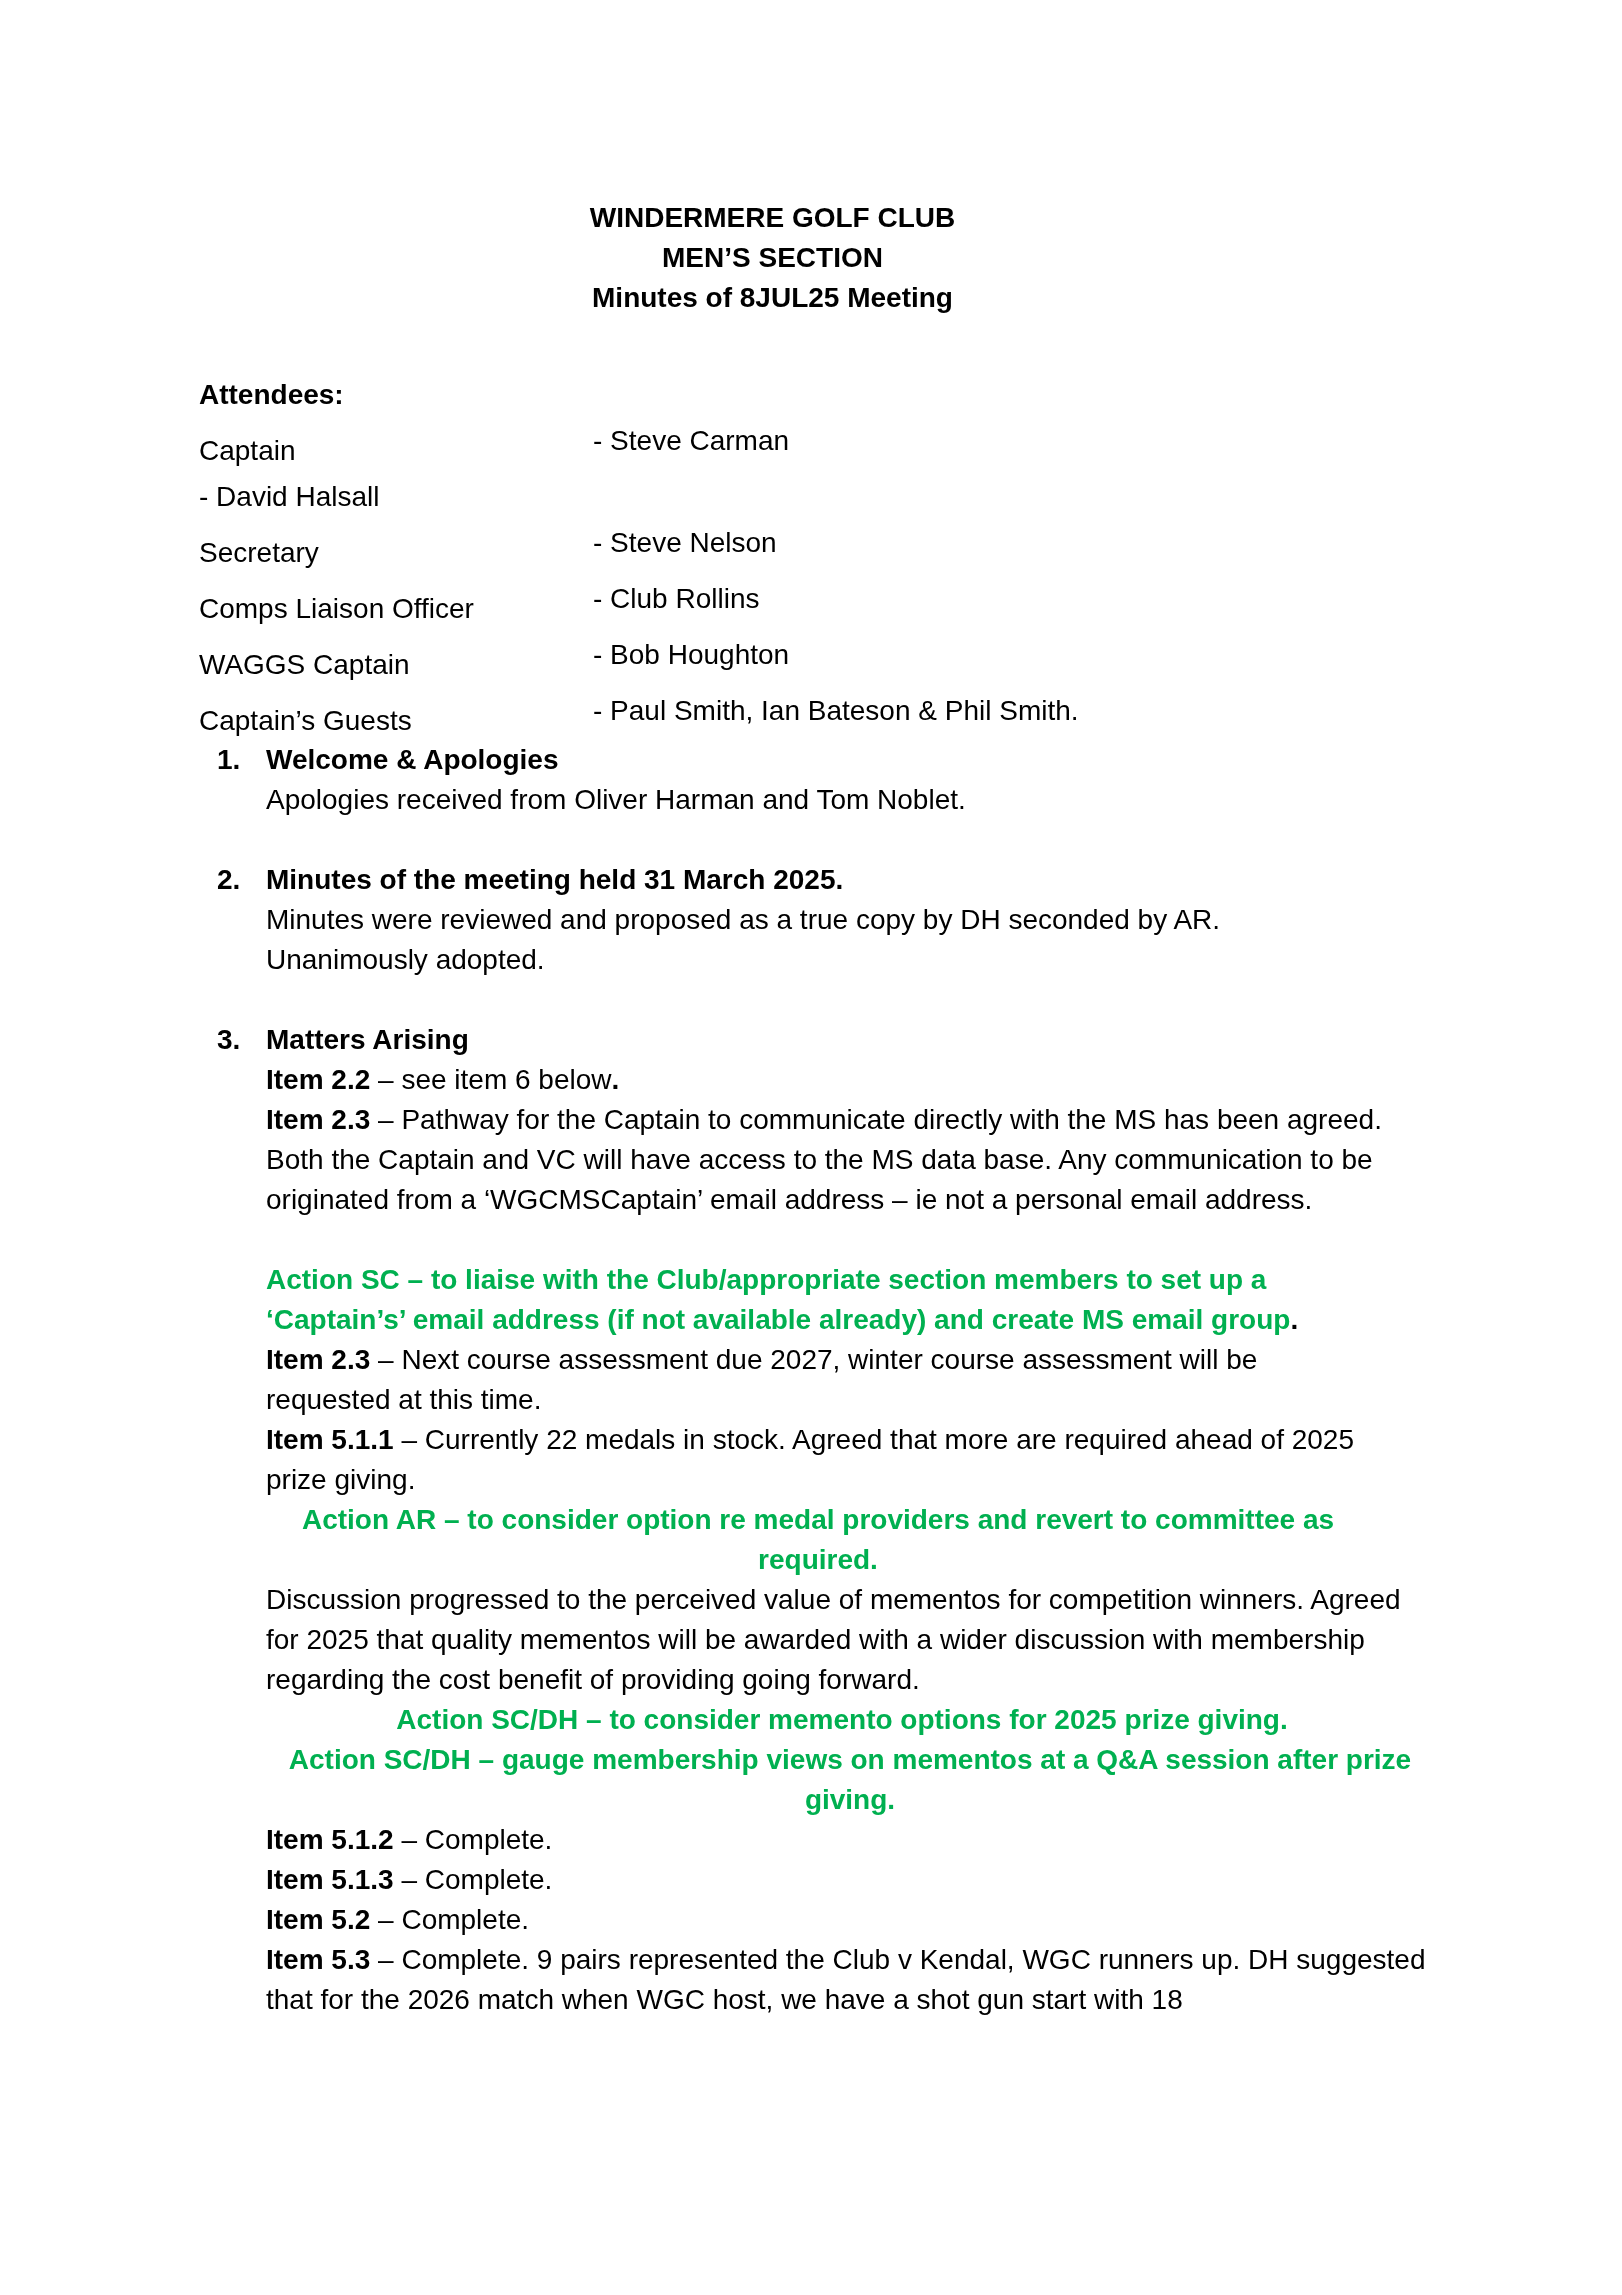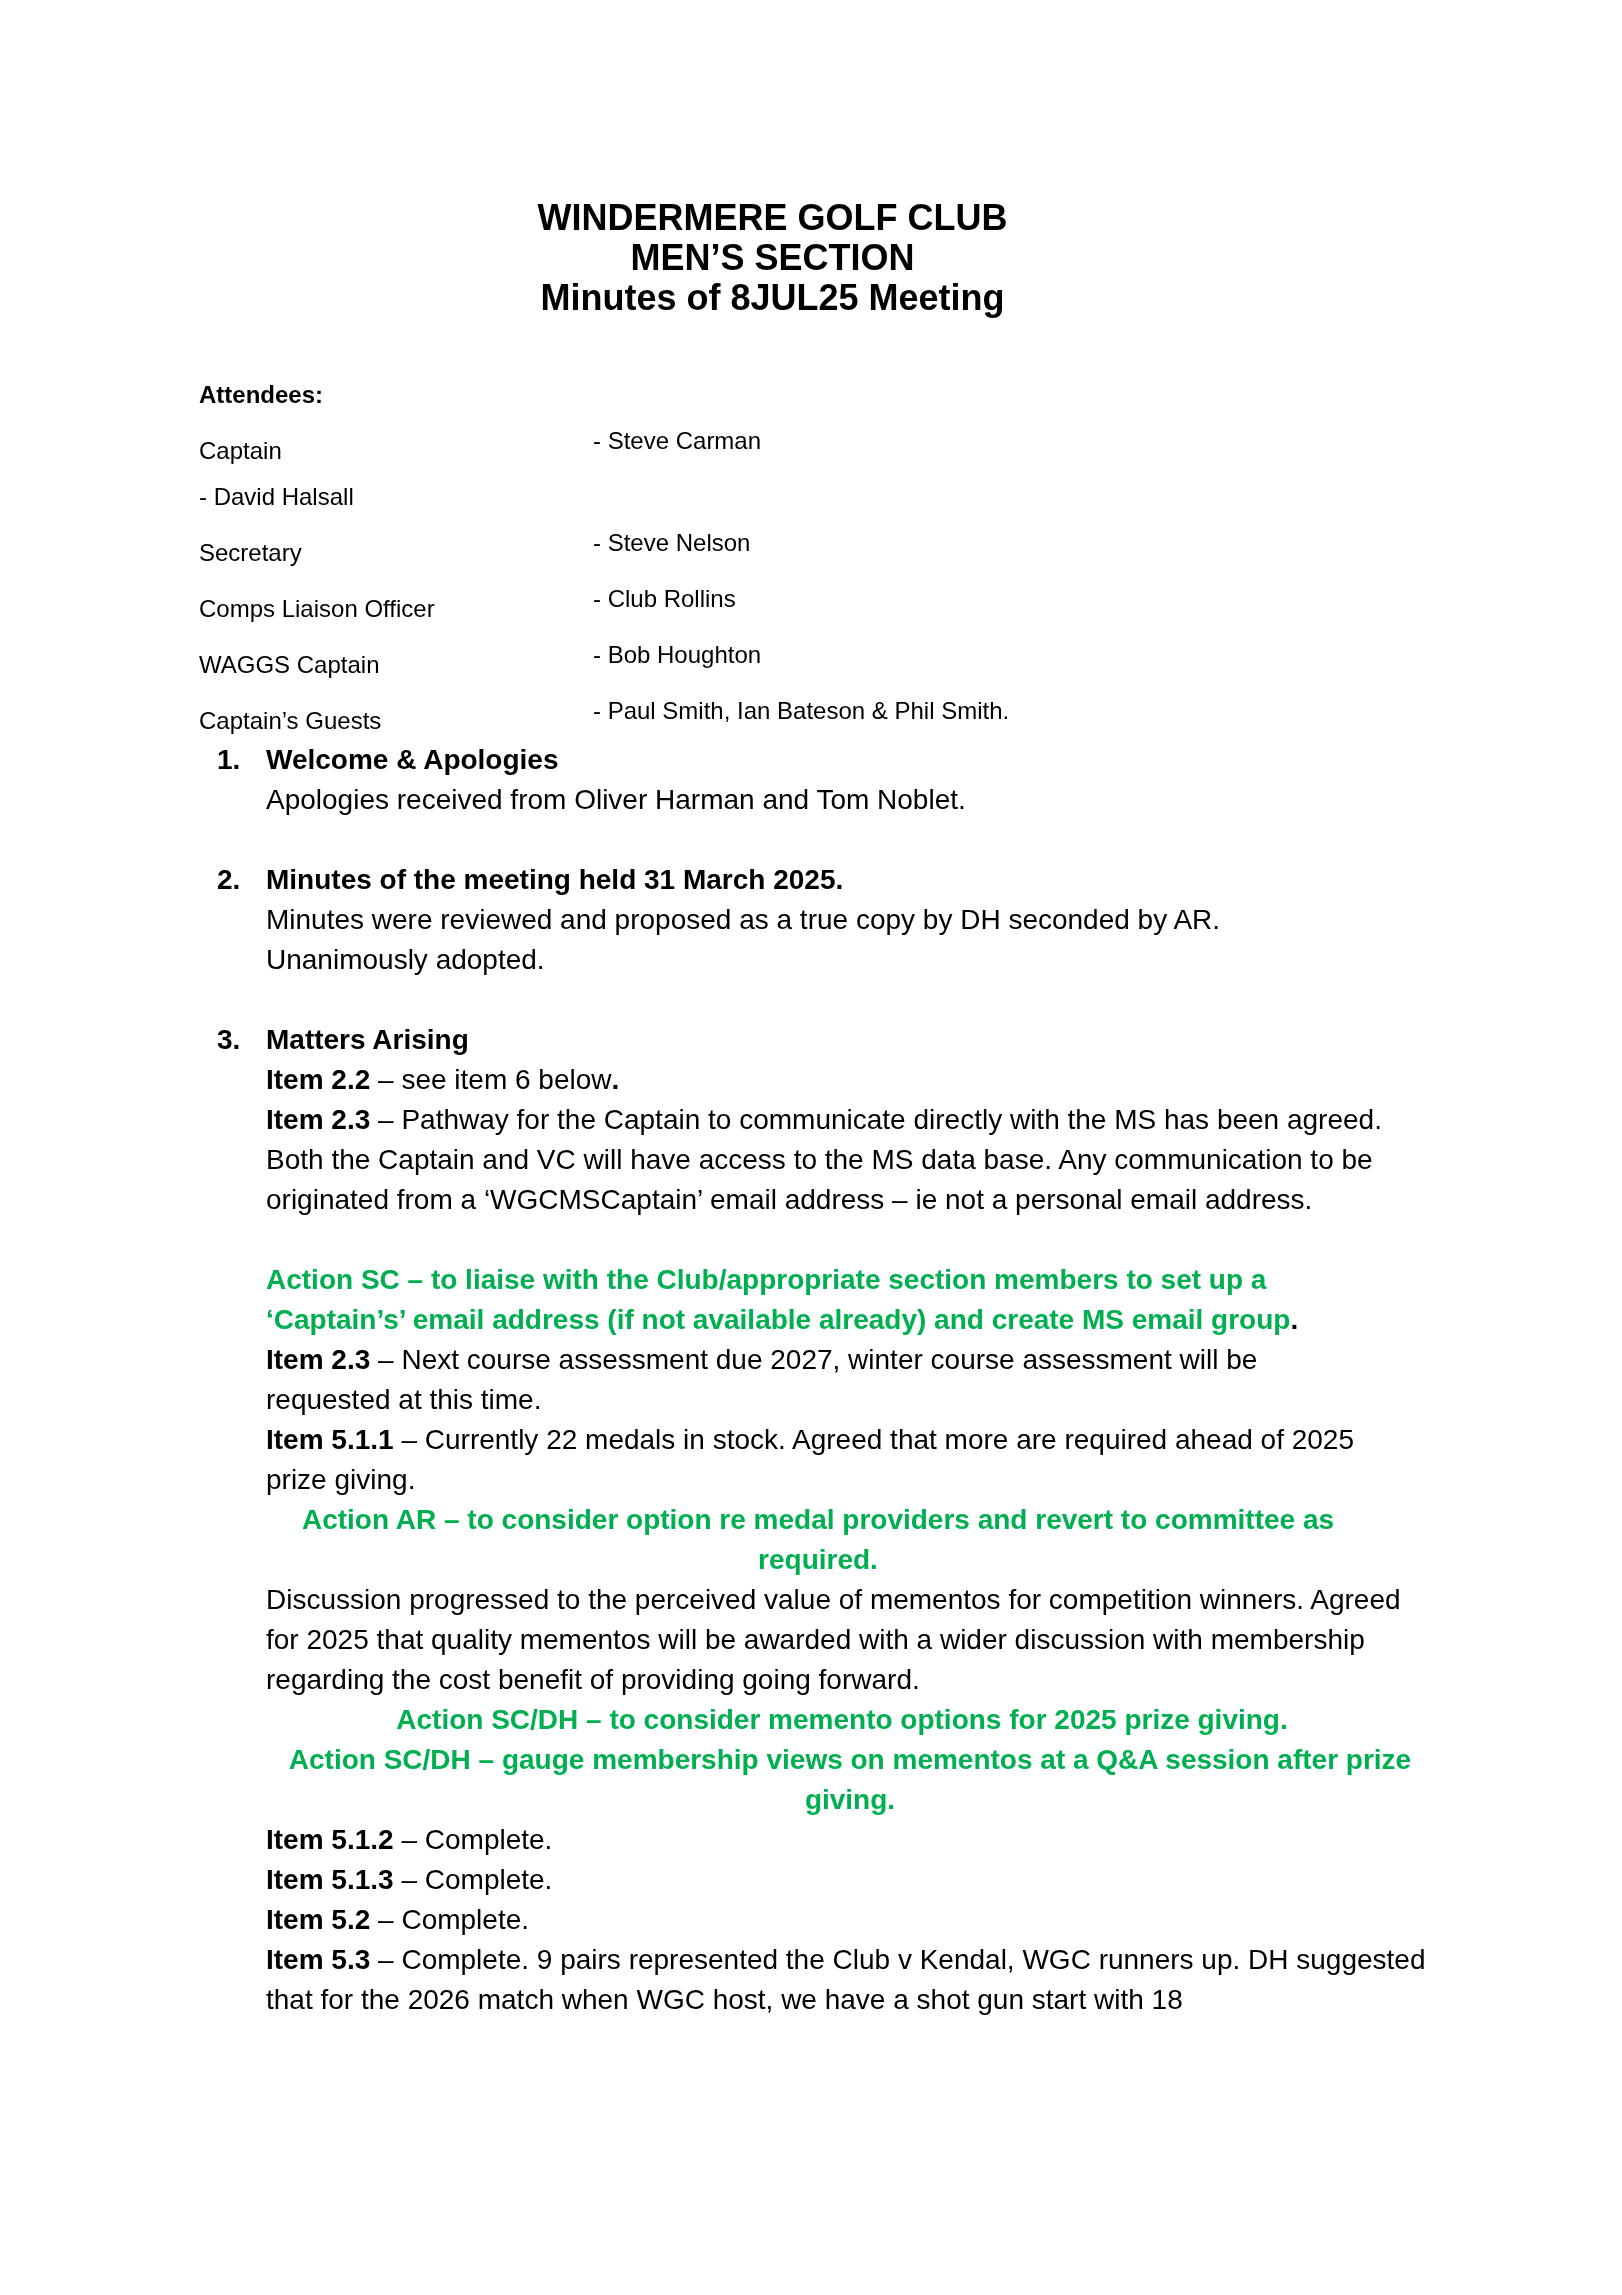--- a/index.html
+++ b/index.html
@@ -4,25 +4,25 @@
 <style>
   html, body { margin: 0; padding: 0; background: #ffffff; }
   body {
     width: 1623px; height: 2295px; position: relative; overflow: hidden;
     font-family: "Liberation Sans", "DejaVu Sans", sans-serif;
     color: #000000;
   }
   .page { position: absolute; left: 0; top: 0; width: 1623px; height: 2295px; }
   .title-block {
     position: absolute; left: 0; top: 198px; width: 1545px; text-align: center;
-    font-weight: bold; font-size: 36px; line-height: 40px;
+    font-weight: bold; font-size: 28px; line-height: 40px;
   }
   .title-block div { white-space: nowrap; }
   .attendees {
-    position: absolute; left: 199px; top: 372px; font-size: 24px; line-height: 46px;
+    position: absolute; left: 199px; top: 372px; font-size: 28px; line-height: 46px;
   }
   .attendees .heading { font-weight: bold; margin-bottom: 0px; }
   .att-row { display: flex; white-space: nowrap; }
   .att-role { width: 394px; margin-top: 10px; }
   .items {
     position: absolute; left: 217px; top: 740px; width: 1217px;
     font-size: 28px; line-height: 40px;
   }
   .item { display: flex; margin-bottom: 40px; }
   .item-num { width: 49px; font-weight: bold; flex: none; }

